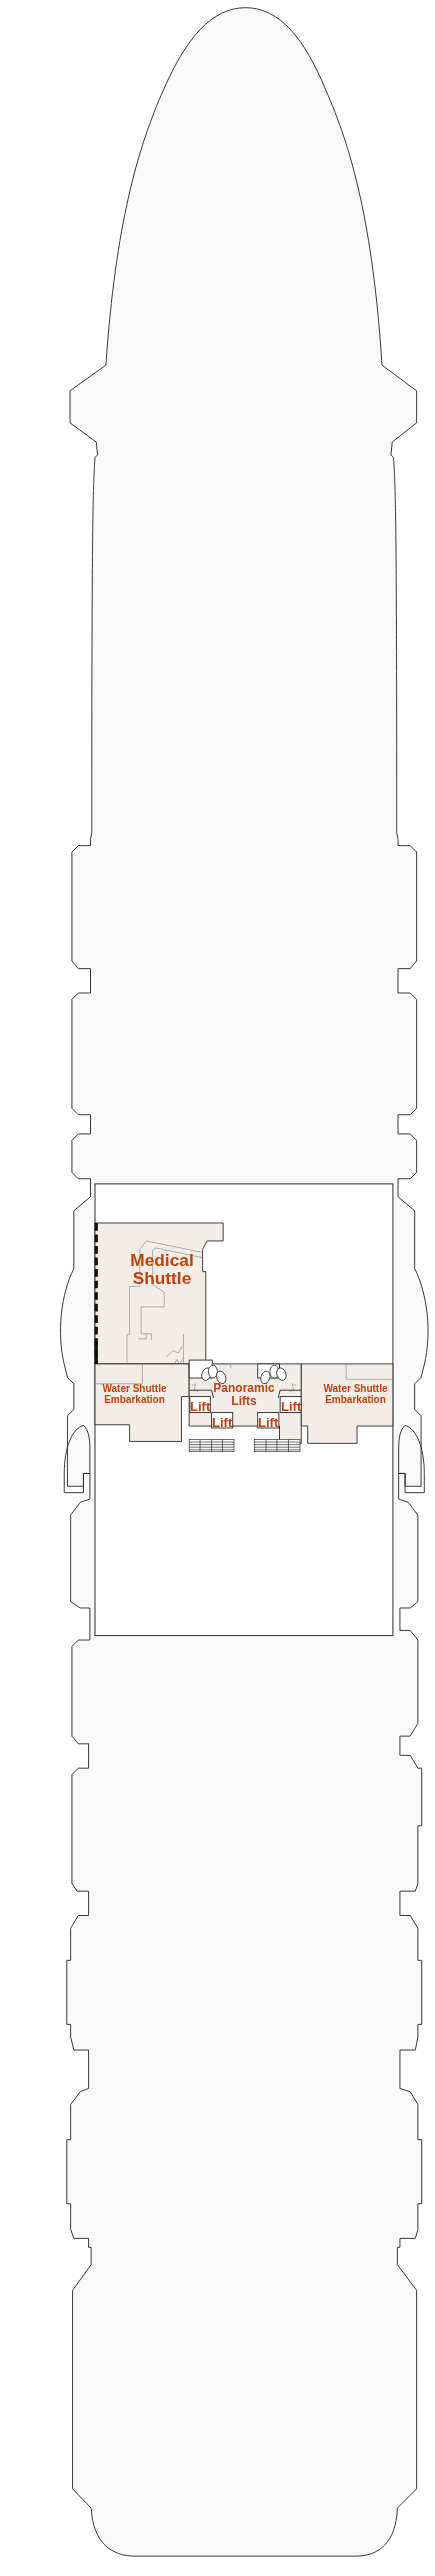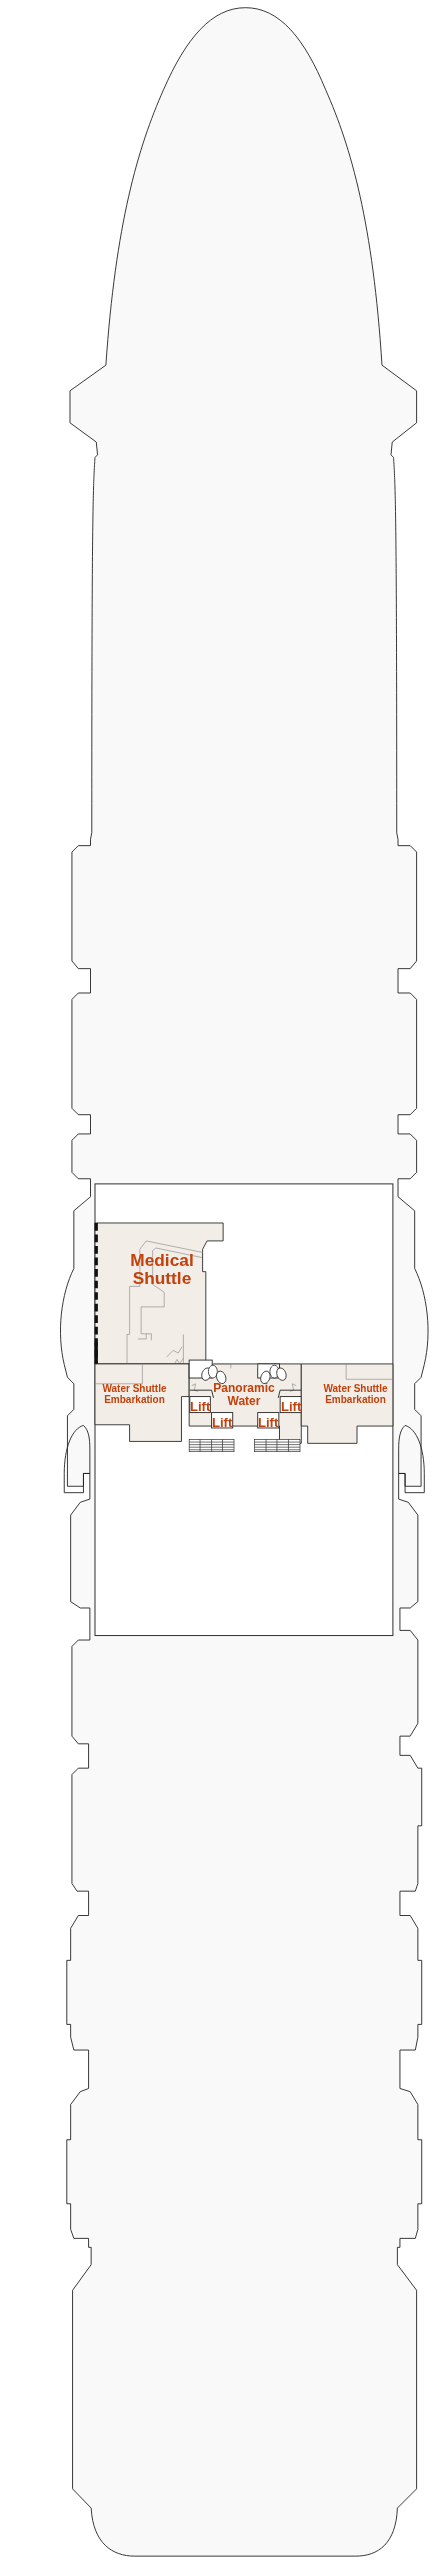--- a/index.html
+++ b/index.html
@@ -151,20 +151,20 @@
   <div>Embarkation</div>
 </div>
 
 <div class="lbl lbl-sm" style="left:317px; top:1384px; width:77px;">
   <div>Water Shuttle</div>
   <div>Embarkation</div>
 </div>
 
 <div class="lbl lbl-mid" style="left:208px; top:1382px; width:72px;">
   <div>Panoramic</div>
-  <div>Water</div>
+  <div>Lifts</div>
 </div>
 
 <div class="lbl lbl-lift" style="left:190px; top:1400px; width:19px;">Lift</div>
 <div class="lbl lbl-lift" style="left:212px; top:1416px; width:20px;">Lift</div>
 <div class="lbl lbl-lift" style="left:258px; top:1416px; width:20px;">Lift</div>
 <div class="lbl lbl-lift" style="left:281px; top:1400px; width:20px;">Lift</div>
 
 
 </body></html>

